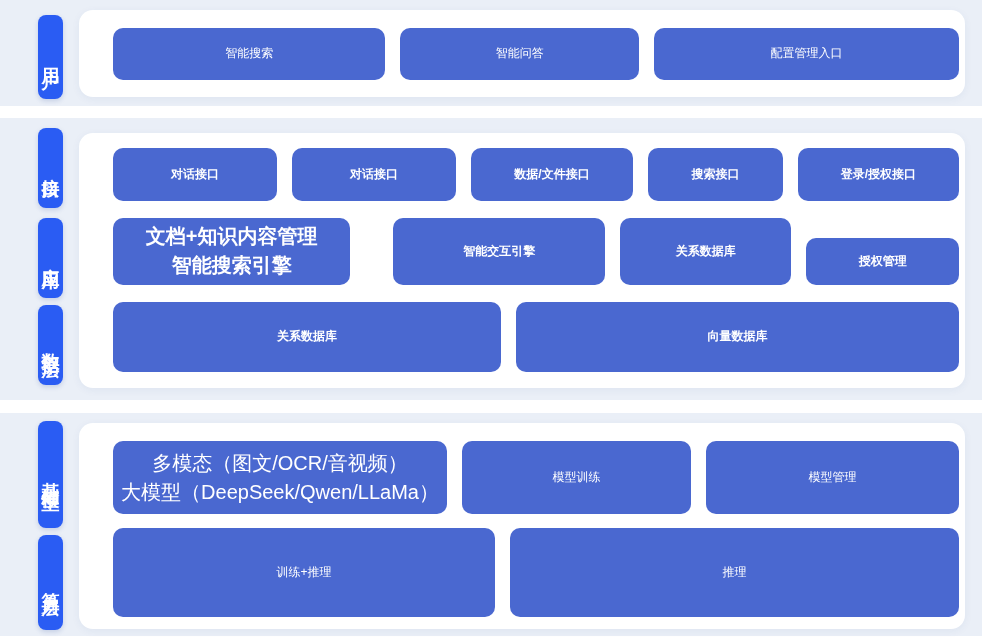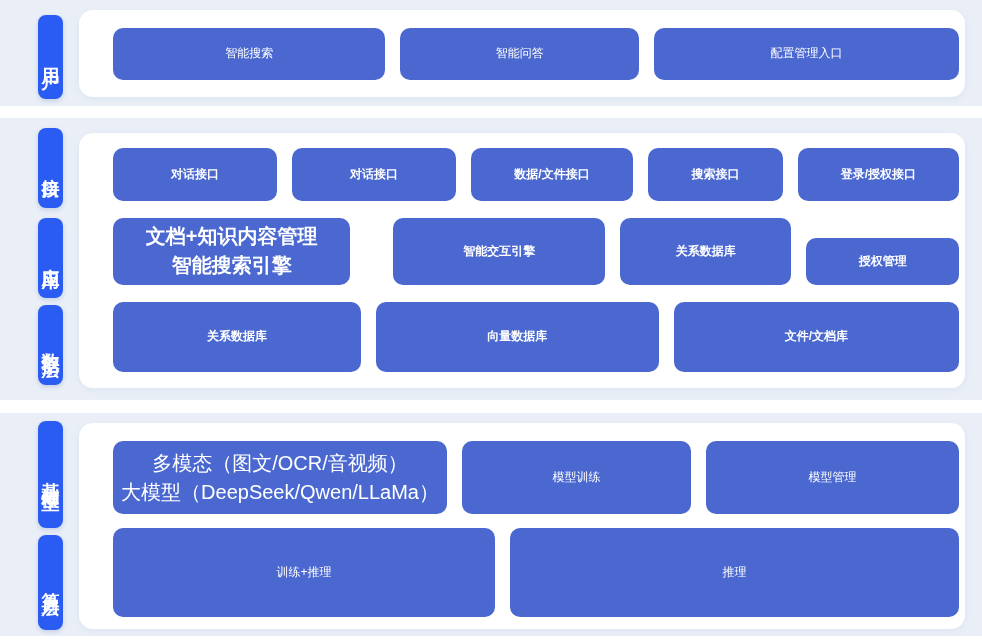--- a/index.html
+++ b/index.html
@@ -109,21 +109,20 @@
       <div class="row row-app">
         <div class="btn btn-2line">文档+知识内容管理
 智能搜索引擎</div>
         <div class="btn">智能交互引擎</div>
         <div class="btn">关系数据库</div>
         <div class="btn">授权管理</div>
       </div>
       <div class="row row-data">
         <div class="btn">关系数据库</div>
         <div class="btn">向量数据库</div>
-        <div class="btn">文件/文档库</div>
       </div>
     </div>
   </section>
 
   <section class="band band3">
     <div class="label-col">
       <div class="layer-label lbl-model">基础模型</div>
       <div class="layer-label lbl-comp">算力层</div>
     </div>
     <div class="card card3">

